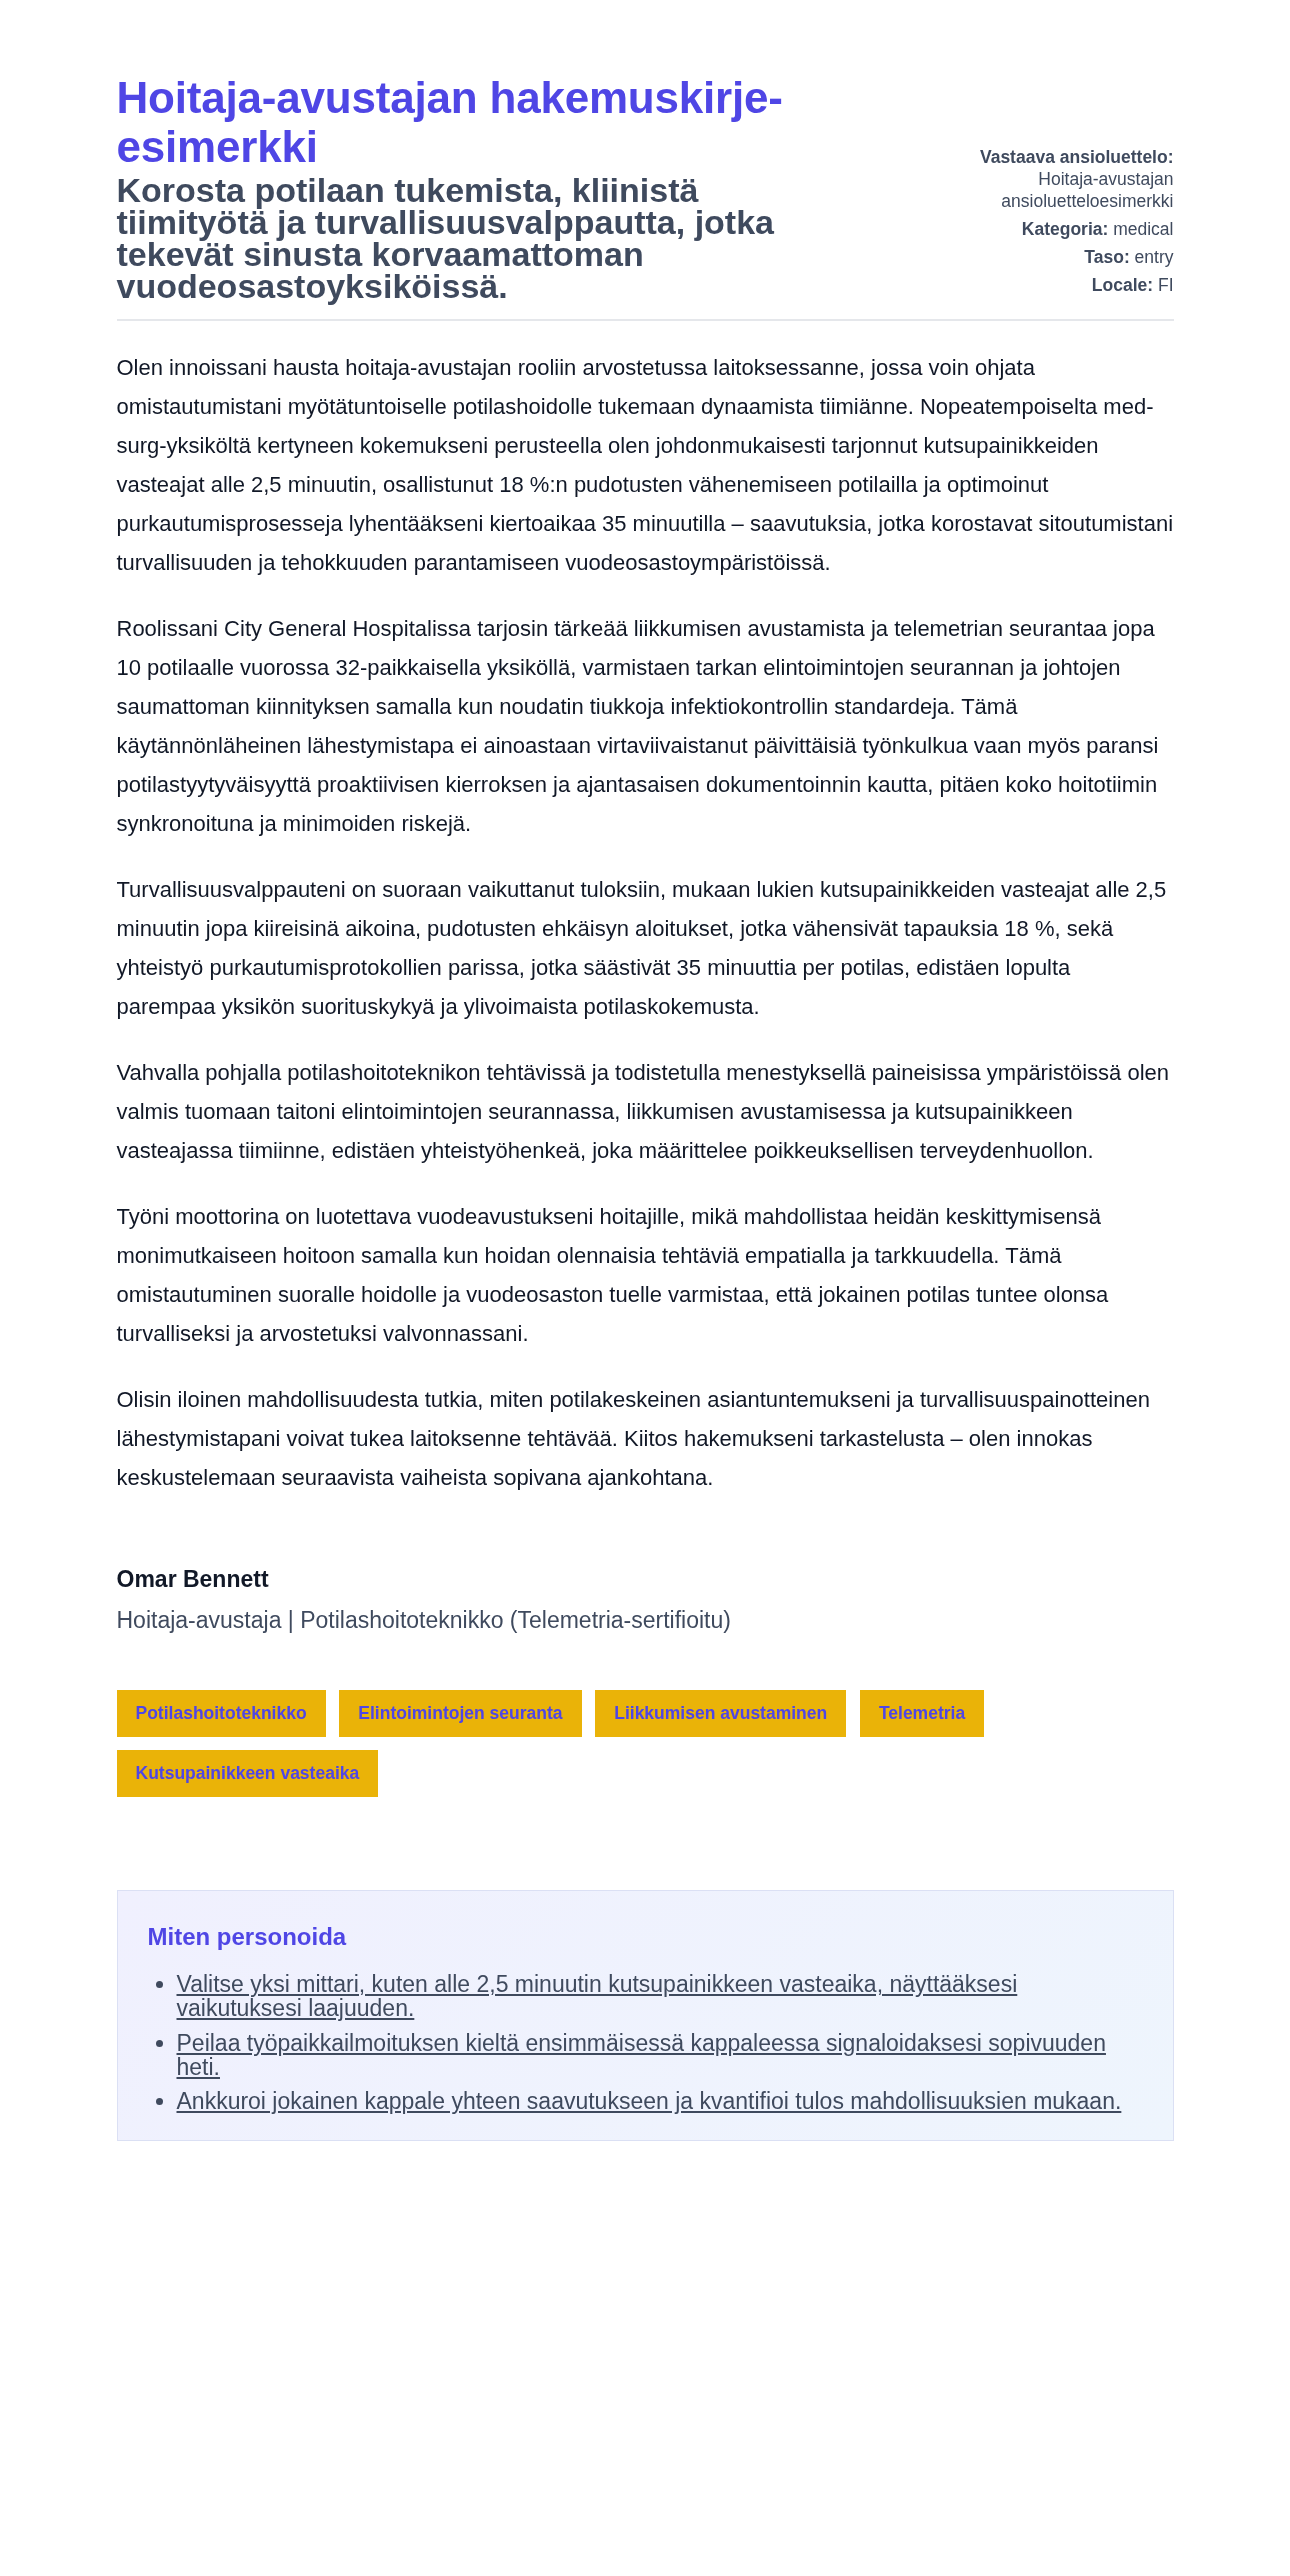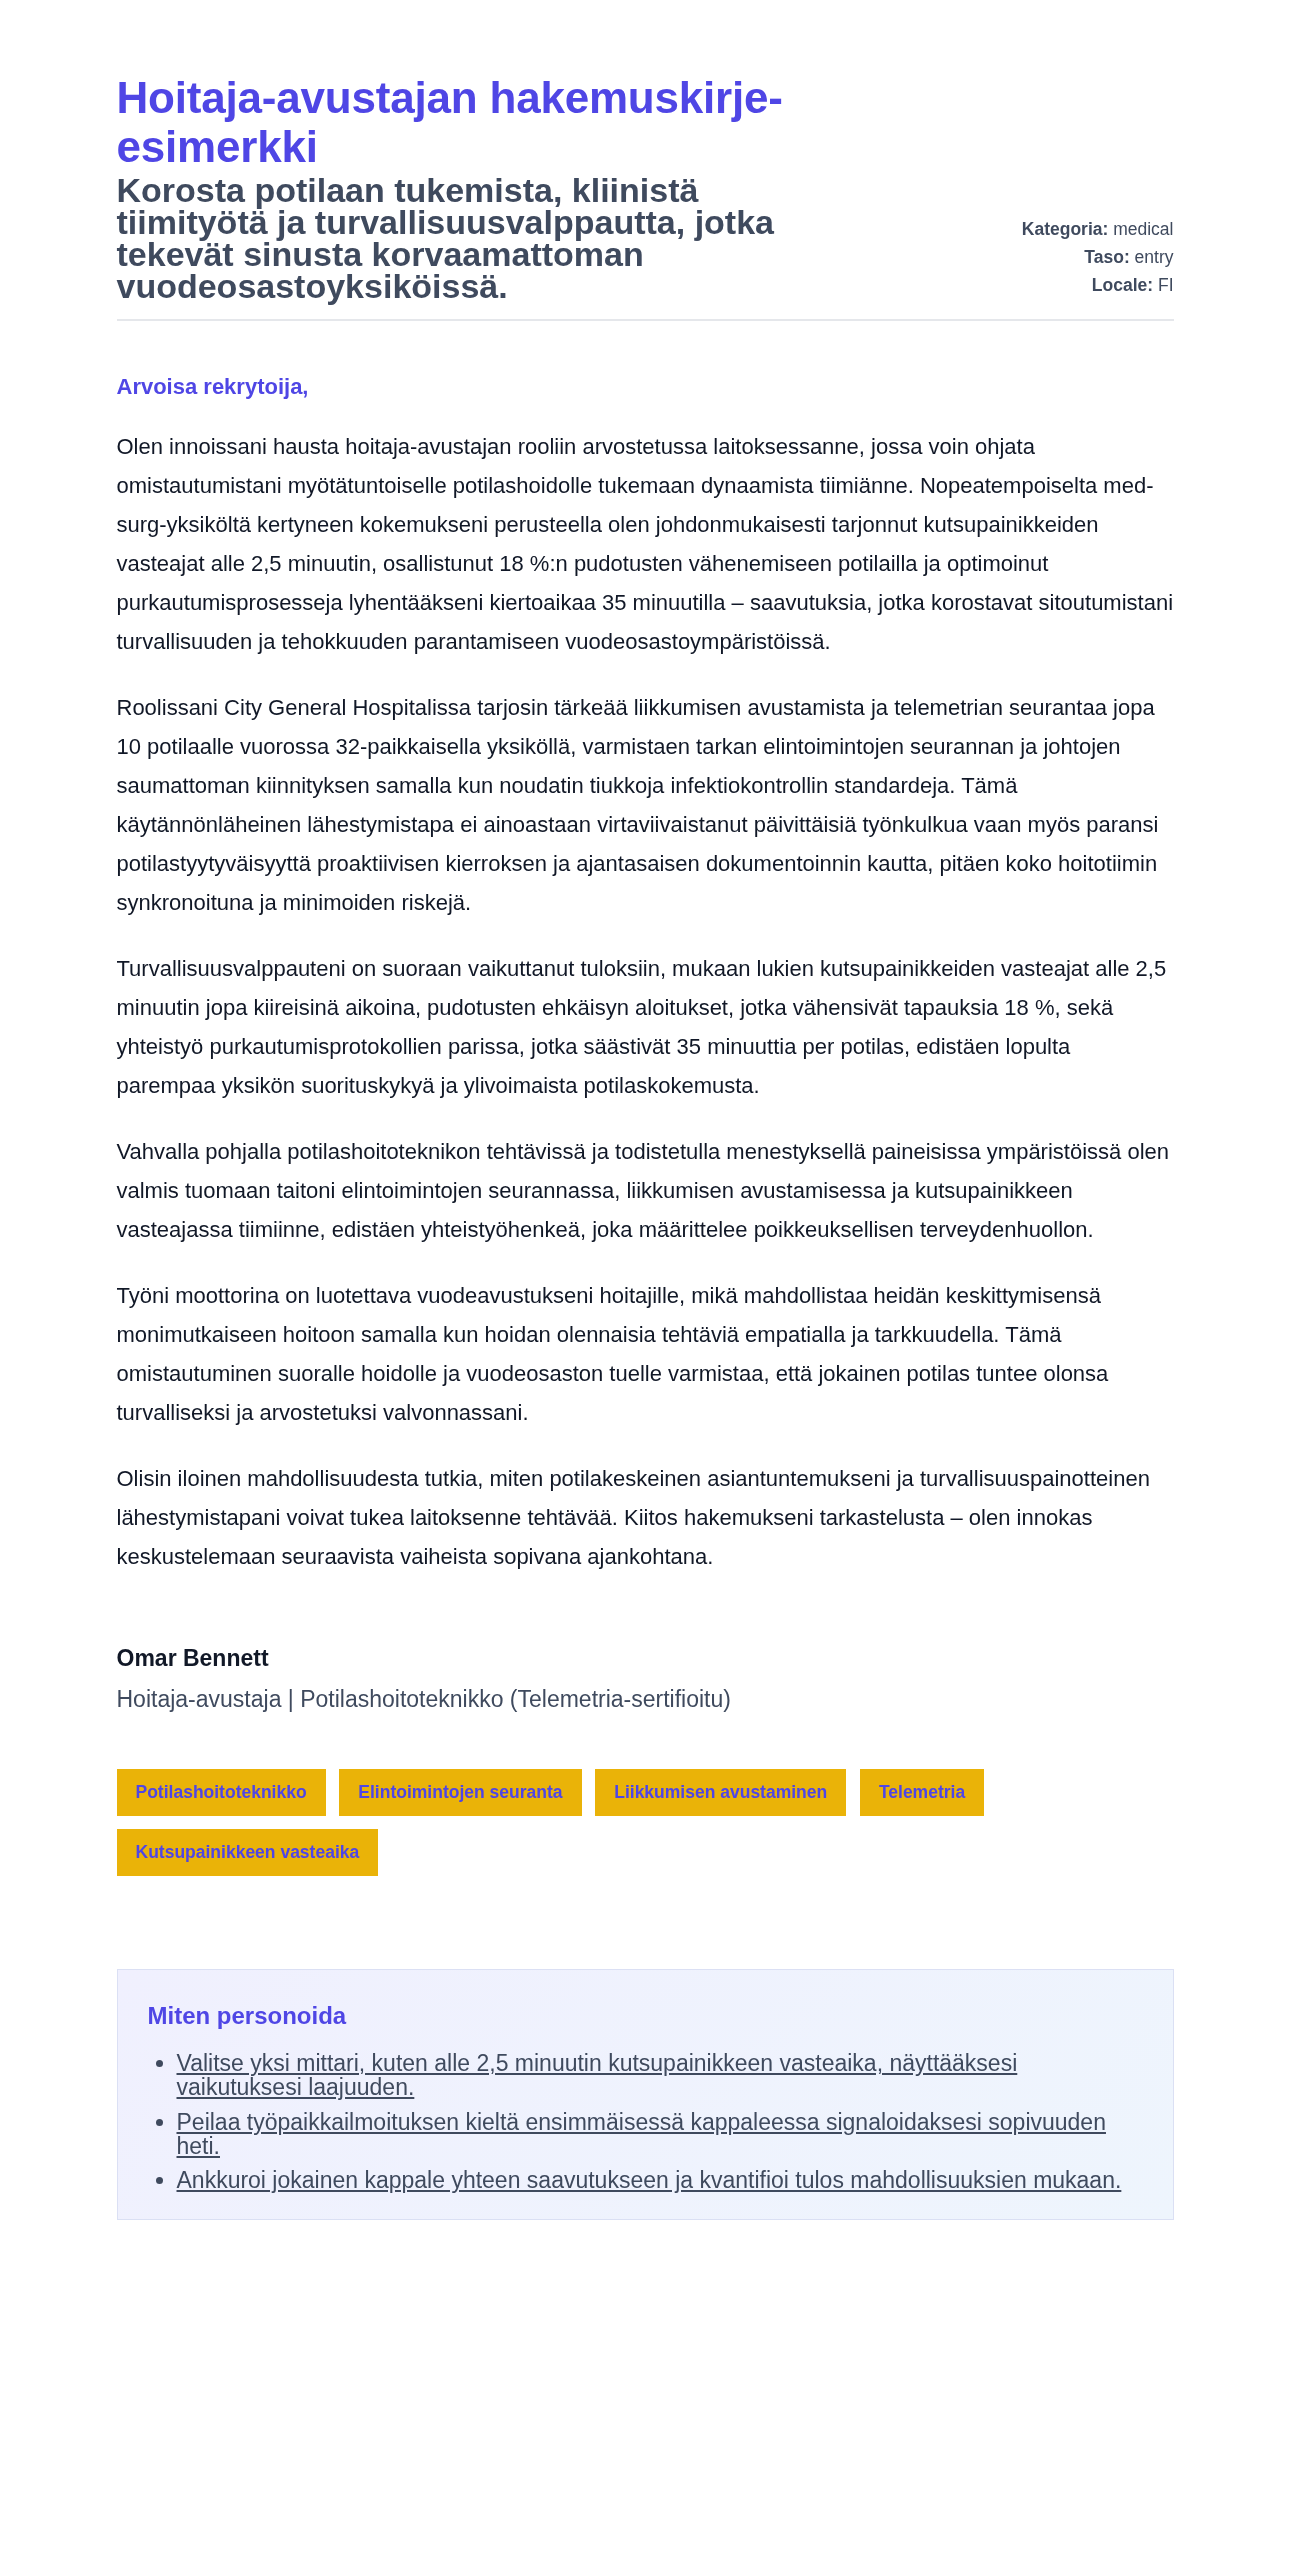--- a/index.html
+++ b/index.html
@@ -122,36 +122,39 @@
 
 <div class="page">
 
   <header class="header">
     <div class="header-left">
       <h1 class="title">Hoitaja-avustajan hakemuskirje-esimerkki</h1>
       <p class="subtitle">Korosta potilaan tukemista, kliinistä tiimityötä ja turvallisuusvalppautta, jotka tekevät sinusta korvaamattoman vuodeosastoyksiköissä.</p>
     </div>
     <div class="meta">
       <div class="meta-row">
+        <span class="k">Vastaava ansioluettelo:</span>
+        <span>Hoitaja-avustajan ansioluetteloesimerkki</span>
+      </div>
+      <div class="meta-row">
         <span class="k">Kategoria:</span>
         <span>medical</span>
       </div>
       <div class="meta-row">
         <span class="k">Taso:</span>
         <span>entry</span>
       </div>
       <div class="meta-row">
         <span class="k">Locale:</span>
         <span>FI</span>
       </div>
     </div>
   </header>
 
   <section>
-    <p class="salutation">Arvoisa rekrytoija,</p>
     <p class="body-p">Olen innoissani hausta hoitaja-avustajan rooliin arvostetussa laitoksessanne, jossa voin ohjata omistautumistani myötätuntoiselle potilashoidolle tukemaan dynaamista tiimiänne. Nopeatempoiselta med-surg-yksiköltä kertyneen kokemukseni perusteella olen johdonmukaisesti tarjonnut kutsupainikkeiden vasteajat alle 2,5 minuutin, osallistunut 18 %:n pudotusten vähenemiseen potilailla ja optimoinut purkautumisprosesseja lyhentääkseni kiertoaikaa 35 minuutilla – saavutuksia, jotka korostavat sitoutumistani turvallisuuden ja tehokkuuden parantamiseen vuodeosastoympäristöissä.</p>
     <p class="body-p">Roolissani City General Hospitalissa tarjosin tärkeää liikkumisen avustamista ja telemetrian seurantaa jopa 10 potilaalle vuorossa 32-paikkaisella yksiköllä, varmistaen tarkan elintoimintojen seurannan ja johtojen saumattoman kiinnityksen samalla kun noudatin tiukkoja infektiokontrollin standardeja. Tämä käytännönläheinen lähestymistapa ei ainoastaan virtaviivaistanut päivittäisiä työnkulkua vaan myös paransi potilastyytyväisyyttä proaktiivisen kierroksen ja ajantasaisen dokumentoinnin kautta, pitäen koko hoitotiimin synkronoituna ja minimoiden riskejä.</p>
     <p class="body-p">Turvallisuusvalppauteni on suoraan vaikuttanut tuloksiin, mukaan lukien kutsupainikkeiden vasteajat alle 2,5 minuutin jopa kiireisinä aikoina, pudotusten ehkäisyn aloitukset, jotka vähensivät tapauksia 18 %, sekä yhteistyö purkautumisprotokollien parissa, jotka säästivät 35 minuuttia per potilas, edistäen lopulta parempaa yksikön suorituskykyä ja ylivoimaista potilaskokemusta.</p>
     <p class="body-p">Vahvalla pohjalla potilashoitoteknikon tehtävissä ja todistetulla menestyksellä paineisissa ympäristöissä olen valmis tuomaan taitoni elintoimintojen seurannassa, liikkumisen avustamisessa ja kutsupainikkeen vasteajassa tiimiinne, edistäen yhteistyöhenkeä, joka määrittelee poikkeuksellisen terveydenhuollon.</p>
     <p class="body-p">Työni moottorina on luotettava vuodeavustukseni hoitajille, mikä mahdollistaa heidän keskittymisensä monimutkaiseen hoitoon samalla kun hoidan olennaisia tehtäviä empatialla ja tarkkuudella. Tämä omistautuminen suoralle hoidolle ja vuodeosaston tuelle varmistaa, että jokainen potilas tuntee olonsa turvalliseksi ja arvostetuksi valvonnassani.</p>
     <p class="body-p">Olisin iloinen mahdollisuudesta tutkia, miten potilakeskeinen asiantuntemukseni ja turvallisuuspainotteinen lähestymistapani voivat tukea laitoksenne tehtävää. Kiitos hakemukseni tarkastelusta – olen innokas keskustelemaan seuraavista vaiheista sopivana ajankohtana.</p>
   </section>
 
   <section class="signature">
     <div class="sig-name">Omar Bennett</div>

